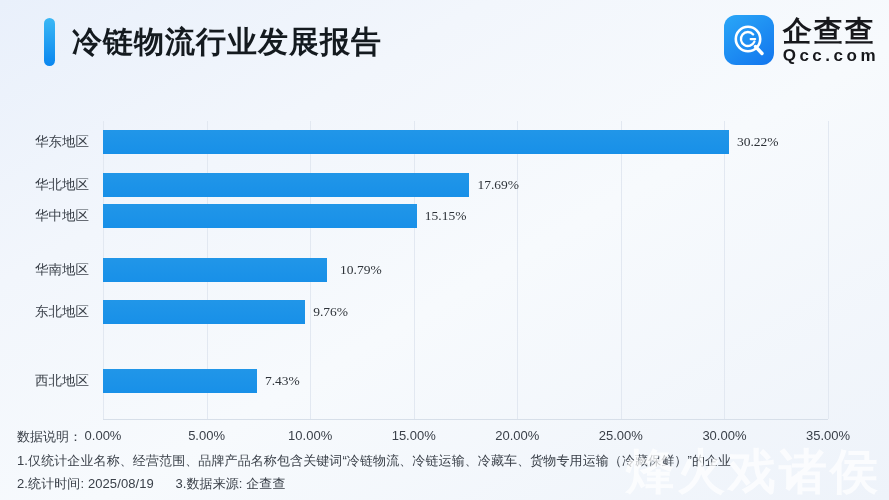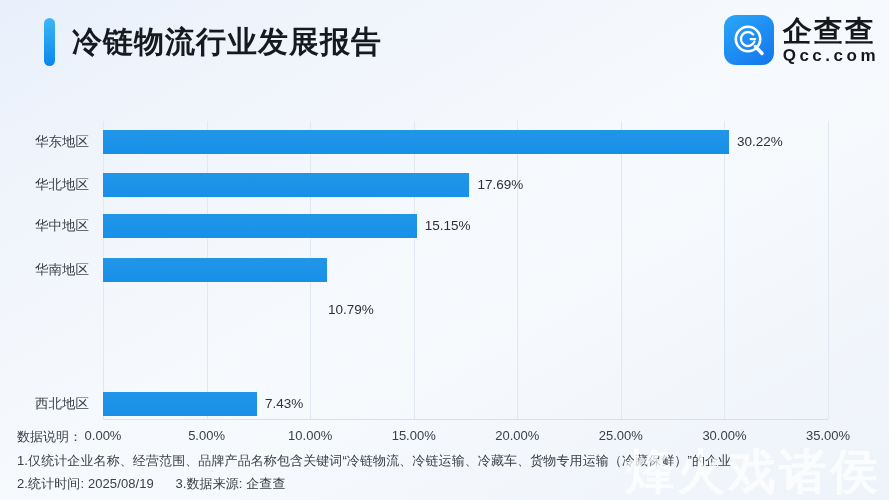--- a/index.html
+++ b/index.html
@@ -97,20 +97,21 @@
     letter-spacing: 0.5px;
   }
 
   
   .plot {
     position: absolute;
     left: 103px;
     top: 121px;
     width: 725px;   
     height: 298px;
+    font-family: Liberation Serif, serif;
   }
   .gridline {
     position: absolute;
     top: 0;
     width: 1px;
     height: 298px;
     background: #e2e8f1;
   }
   .axis-line-left {
     position: absolute;
@@ -241,31 +242,36 @@
       <div class="row" style="top: 0px; height: 42.5714px;">
         <div class="cat-label">华东地区</div>
         <div class="bar" style="width: 625.986px; background: linear-gradient(rgb(33, 150, 232) 0%, rgb(24, 144, 232) 100%);"></div>
         <div class="bar-value" style="left: 633.986px;">30.22%</div>
       </div>
       <div class="row" style="top: 42.5714px; height: 42.5714px;">
         <div class="cat-label">华北地区</div>
         <div class="bar" style="width: 366.436px; background: linear-gradient(rgb(33, 150, 232) 0%, rgb(24, 144, 232) 100%);"></div>
         <div class="bar-value" style="left: 374.436px;">17.69%</div>
       </div>
-      <div class="row" style="top: 84px; height: 42.5714px; padding-left: 36px;">
+      <div class="row" style="top: 74px; height: 42.5714px; padding-left: 36px;">
         <div class="cat-label">华中地区</div>
         <div class="bar" style="width: 313.821px; background: linear-gradient(rgb(33, 150, 232) 0%, rgb(24, 144, 232) 100%);"></div>
         <div class="bar-value" style="left: 321.821px;">15.15%</div>
       </div>
       <div class="row" style="top: 127.714px; height: 42.5714px;">
         <div class="cat-label">华南地区</div>
         <div class="bar" style="width: 223.507px; background: linear-gradient(rgb(33, 150, 232) 0%, rgb(24, 144, 232) 100%);"></div>
-        <div class="bar-value" style="left: 225px; margin-top: 40px;">10.79%</div>
-      </div>
-      <div class="row" style="top: 262px; height: 42.5714px; padding-left: 48px;">
+        <div class="bar-value" style="left: 237px;">10.79%</div>
+      </div>
+      <div class="row" style="top: 170.286px; height: 42.5714px;">
+        <div class="cat-label">东北地区</div>
+        <div class="bar" style="width: 202.171px; background: linear-gradient(rgb(33, 150, 232) 0%, rgb(24, 144, 232) 100%);"></div>
+        <div class="bar-value" style="left: 210.171px;">9.76%</div>
+      </div>
+      <div class="row" style="top: 239px; height: 42.5714px; padding-left: 48px;">
         <div class="cat-label">西北地区</div>
         <div class="bar" style="width: 153.907px; background: linear-gradient(rgb(33, 150, 232) 0%, rgb(24, 144, 232) 100%);"></div>
         <div class="bar-value" style="left: 161.907px;">7.43%</div>
       </div>
     </div>
 
   <div class="note-label">数据说明：</div>
   <div class="note-line note-1">1.仅统计企业名称、经营范围、品牌产品名称包含关键词“冷链物流、冷链运输、冷藏车、货物专用运输（冷藏保鲜）”的企业</div>
   <div class="note-line note-2">
     <span>2.统计时间:</span>

